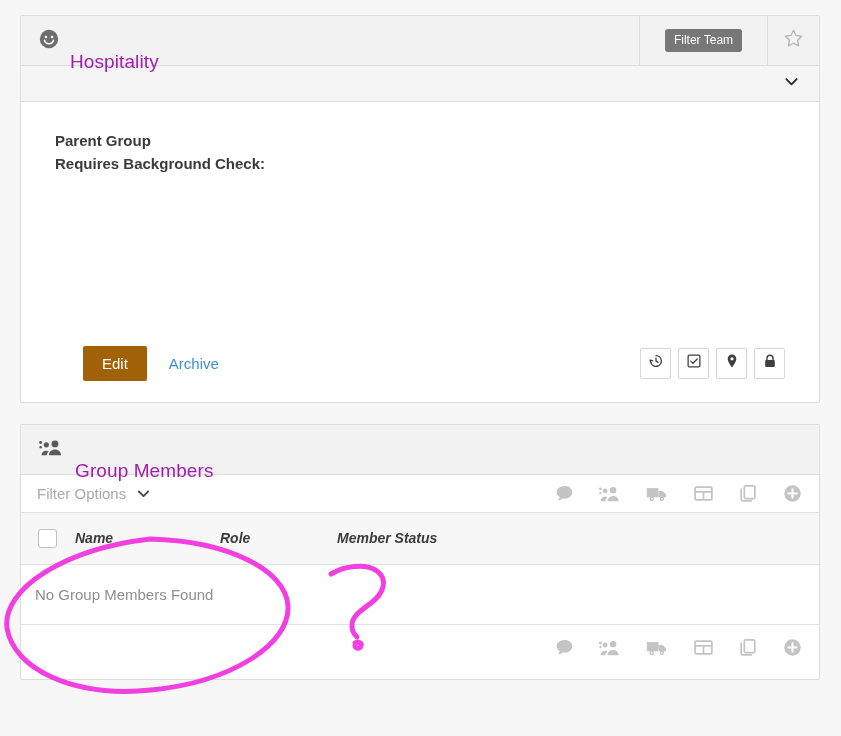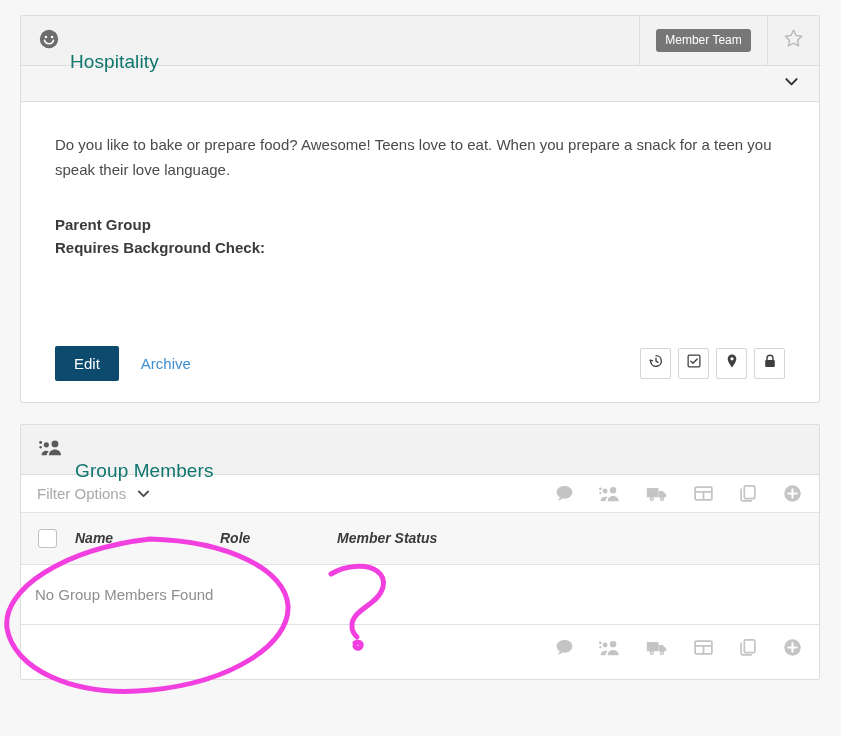--- a/index.html
+++ b/index.html
@@ -29,21 +29,21 @@
     background: #f2f2f2;
     border-bottom: 1px solid #dddddd;
     display: flex;
     align-items: center;
   }
   .head-title-wrap {
     display: flex; align-items: center; gap: 11px;
     padding-left: 18px; flex: 1 1 auto; height: 100%;
   }
   .head-title {
-    font-size: 19px; color: #0f766e; font-weight: 400; letter-spacing: .1px; margin-top: 42px;
+    font-size: 19px; color: #a21caf; font-weight: 400; letter-spacing: .1px; margin-top: 42px;
   }
   .head-cell {
     height: 100%; display: flex; align-items: center; justify-content: center;
     border-left: 1px solid #dddddd;
   }
   .head-cell.badge-cell { width: 128px; }
   .head-cell.star-cell { width: 52px; }
   .badge {
     background: #777777; color: #ffffff;
     font-size: 12px; padding: 4px 9px 5px; border-radius: 3px;
@@ -71,23 +71,23 @@
   .field-value { font-size: 15px; color: #4a4a4a; margin: 0 0 34px 0; }
   .field-label.last { margin-bottom: 0; }
 
   
   .action-bar {
     position: absolute; left: 0; right: 0; bottom: 0;
     height: 78px; padding: 0 34px;
     display: flex; align-items: center;
   }
   .btn-edit {
-    background: #0c4a6e; color: #ffffff; border: none;
+    background: #a16207; color: #ffffff; border: none;
     font-family: inherit; font-size: 15px;
-    padding: 9px 19px; border-radius: 2px; cursor: pointer;
+    padding: 9px 19px; border-radius: 2px; cursor: pointer; margin-left: 28px;
   }
   .link-archive {
     color: #3f8fd2; font-size: 15px; margin-left: 22px; cursor: pointer;
     text-decoration: none;
   }
   .icon-btn-row { margin-left: auto; display: flex; gap: 7px; }
   .icon-btn {
     width: 31px; height: 31px; border: 1px solid #d5d5d5; background: #ffffff;
     border-radius: 2px; display: flex; align-items: center; justify-content: center;
     cursor: pointer;
@@ -154,42 +154,41 @@
             <circle cx="12" cy="12" r="11" fill="#6d6d6d"></circle>
             <circle cx="8.3" cy="9.6" r="1.5" fill="#ffffff"></circle>
             <circle cx="15.7" cy="9.6" r="1.5" fill="#ffffff"></circle>
             <path d="M6.6 13.6a5.6 5.6 0 0 0 10.8 0" fill="none" stroke="#ffffff" stroke-width="1.9" stroke-linecap="round"></path>
           </svg>
         </span>
         <span class="head-title">Hospitality</span>
       </div>
 
       <div class="head-cell badge-cell">
-        <span class="badge">Member Team</span>
+        <span class="badge">Filter Team</span>
       </div>
 
       <div class="head-cell star-cell">
         <span>
           <svg width="21" height="21" viewBox="0 0 24 24" aria-hidden="true">
             <path d="M12 2.6l2.9 5.9 6.5.95-4.7 4.58 1.11 6.47L12 17.44l-5.81 3.06 1.11-6.47L2.6 9.45l6.5-.95z" fill="none" stroke="#b5b5b5" stroke-width="1.5" stroke-linejoin="round"></path>
           </svg>
         </span>
       </div>
     </div>
 
     <div class="subhead">
       <span>
         <svg width="19" height="19" viewBox="0 0 24 24" aria-hidden="true">
           <path d="M5.5 9l6.5 6.6L18.5 9" fill="none" stroke="#2f2f2f" stroke-width="2.4" stroke-linecap="round" stroke-linejoin="round"></path>
         </svg>
       </span>
     </div>
 
     <div class="group-body">
-      <p class="desc">Do you like to bake or prepare food? Awesome! Teens love to eat. When you prepare a snack for a teen you speak their love language.</p>
 
       <div class="field-label">Parent Group</div>
 
       <div class="field-label last">Requires Background Check:</div>
     </div>
 
     <div class="action-bar">
       <button class="btn-edit">Edit</button>
       <a class="link-archive">Archive</a>
 

